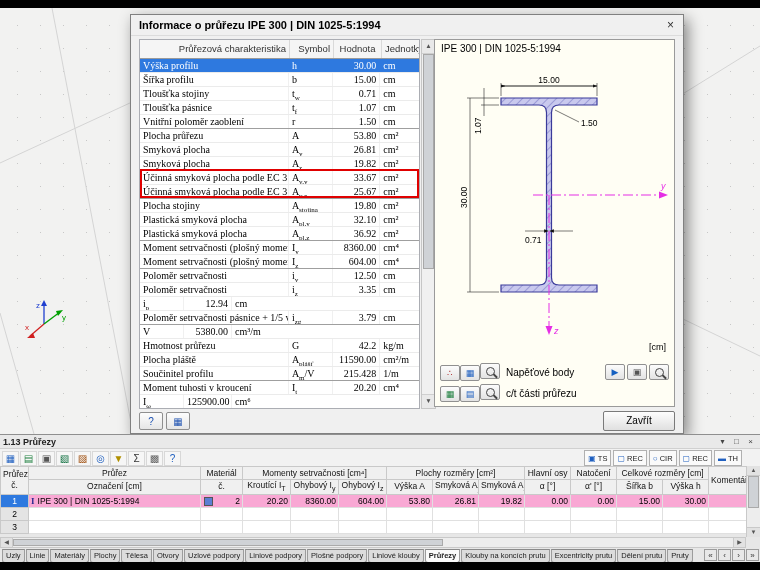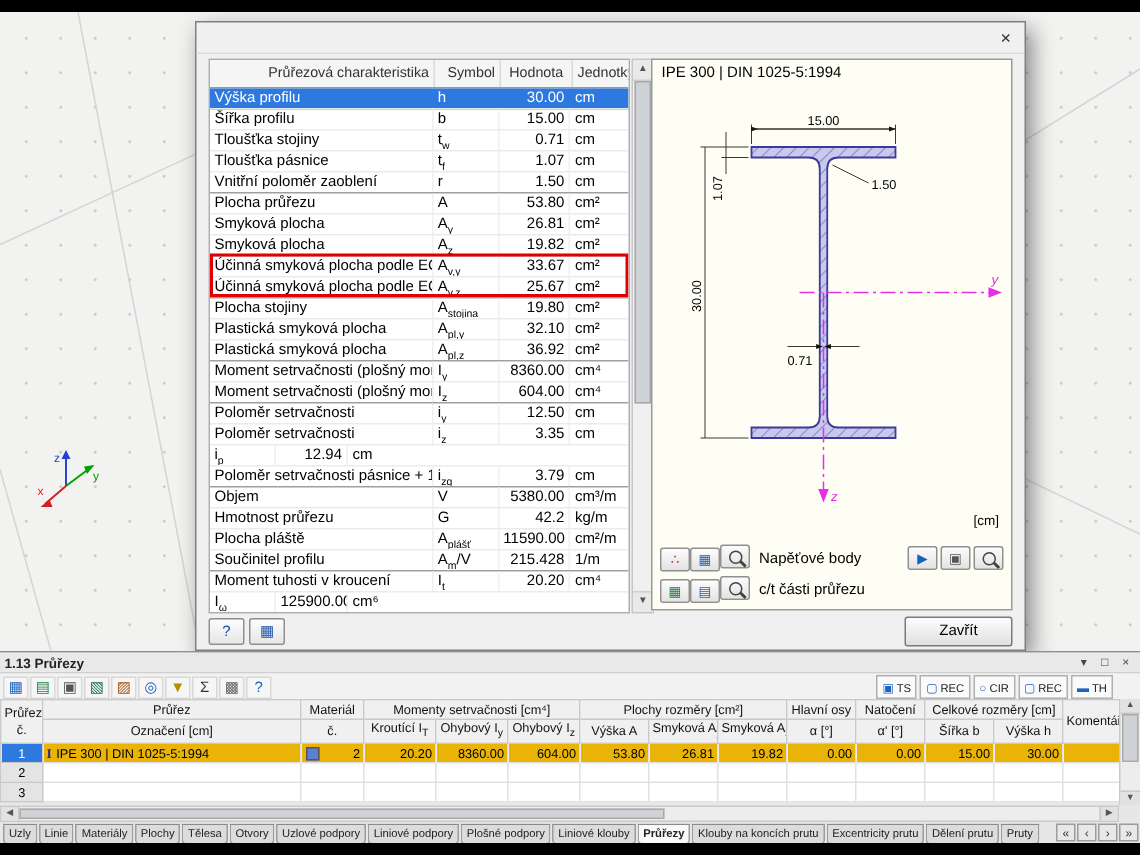--- a/index.html
+++ b/index.html
@@ -13,21 +13,21 @@
   
   .dialog{position:absolute;left:130px;top:6px;width:552px;height:418px;background:#f0f0f0;
     border:1px solid #808080;box-shadow:4px 5px 14px rgba(0,0,0,.45);font-size:10px;color:#000;}
   .dlg-title{height:20px;display:flex;align-items:center;padding:0 4px 0 8px;font-size:11px;font-weight:bold;border-bottom:1px solid #dcdcdc;}
   .dlg-close{margin-left:auto;width:17px;height:15px;text-align:center;line-height:14px;font-size:12px;font-weight:normal;color:#333;cursor:default;}
 
   .char-table{position:absolute;left:8px;top:24px;width:281px;height:370px;background:#fff;border:1px solid #abadb3;overflow:hidden;box-sizing:border-box;}
   .thead{display:flex;height:18px;line-height:17px;background:#f5f5f5;border-bottom:1px solid #9a9a9a;font-size:9.5px;color:#333;}
   .th{box-sizing:border-box;padding:0 3px;border-right:1px solid #d9d9d9;overflow:hidden;white-space:nowrap;text-align:right;}
   .h-name{width:150px}.h-sym{width:44px}.h-val{width:48px;text-align:center}.h-unit{width:37px;border-right:none}
-  .trow{display:flex;height:14px;line-height:13px;box-sizing:border-box;border-bottom:1px solid #ebebeb;}
+  .trow{display:flex;height:14px;line-height:13px;box-sizing:border-box;border-bottom:1px solid #ebebeb;font-family:Liberation Serif, serif;}
   .trow.sep{border-bottom-color:#9f9f9f;}
   .trow.sel{background:#2e79df;color:#fff;}
   .c{box-sizing:border-box;padding:0 3px;overflow:hidden;white-space:nowrap;border-right:1px solid #f0f0f0;}
   .trow.sel .c{border-right-color:transparent;}
   .c-name{width:150px}.c-sym{width:44px}.c-val{width:48px;text-align:right}.c-unit{width:39px;border-right:none}
   .sub{font-size:7px;vertical-align:sub;}
   .redbox{position:absolute;left:0;top:129px;width:279px;height:29px;border:2px solid #e00000;box-sizing:border-box;pointer-events:none;}
 
   .vscroll{position:absolute;left:290px;top:24px;width:15px;height:370px;background:#f0f0f0;border:1px solid #c6c6c6;box-sizing:border-box;}
   .vs-btn{height:13px;line-height:12px;text-align:center;font-size:6.5px;color:#555;background:#e9e9e9;border-bottom:1px solid #cfcfcf;}
@@ -63,21 +63,21 @@
   .tb-sp{flex:1;}
   .tgl{display:inline-flex;align-items:center;height:14px;border:1px solid #b0b0b0;background:#fafafa;margin-left:2px;padding:0 3px;font-size:7.5px;gap:2px;color:#222;}
   .tgl-ic{font-size:8px;color:#2060c0;}
   .p-letters{position:absolute;left:0;top:31px;height:10px;display:flex;background:#d5d5d5;border-bottom:1px solid #bdbdbd;box-sizing:border-box;}
   .p-letter{box-sizing:border-box;border-right:1px solid #c2c2c2;font-size:7.5px;line-height:9px;text-align:center;color:#333;}
   .p-grid{position:absolute;left:0;top:31px;width:746px;border-collapse:collapse;table-layout:fixed;font-size:8.5px;background:#fff;}
   .p-grid th{background:#f0f0f0;border:1px solid #c9c9c9;font-weight:normal;height:12px;padding:0 2px;overflow:hidden;white-space:nowrap;text-align:center;line-height:11px;color:#111;}
   .p-grid td{height:12px;border:1px solid #e0e0e0;padding:0 2px;background:#fff;overflow:hidden;white-space:nowrap;color:#000;}
   td.num{background:#e4e4e4;border-color:#c9c9c9;text-align:center;}
   td.numsel{background:#2e79df;color:#fff;}
-  tr.datarow td.rowsel{background:#eab308;}
+  tr.datarow td.rowsel{background:#f9a8d4;}
   td.v{text-align:right;}
   .sec-ic{font-family:"Liberation Serif","DejaVu Serif",serif;font-weight:bold;color:#2a2a90;margin-right:3px;font-size:9px;}
   .b-cell{position:relative;text-align:right;padding-right:6px;}
   .swatch{position:absolute;left:3px;top:2px;width:7px;height:7px;background:#5b7fd4;border:1px solid #555;}
   .p-hscroll{position:absolute;left:0;top:102px;width:746px;height:11px;background:#ededed;border:1px solid #c9c9c9;box-sizing:border-box;}
   .hs-btn{position:absolute;top:0;width:11px;height:9px;line-height:9px;text-align:center;font-size:6px;color:#555;background:#e2e2e2;}
   .hs-left{left:0;border-right:1px solid #c9c9c9;}
   .hs-right{right:0;border-left:1px solid #c9c9c9;}
   .hs-thumb{position:absolute;left:12px;top:1px;height:7px;width:430px;background:#cfd2d6;border:1px solid #aaa;box-sizing:border-box;}
   .p-vstrip{position:absolute;left:746px;top:31px;width:14px;height:71px;background:#ededed;border-left:1px solid #c9c9c9;box-sizing:border-box;}
@@ -110,20 +110,21 @@
     <polygon points="32,13 39,12 34,18" fill="#00a000"></polygon>
     <line x1="20" y1="26" x2="6" y2="38" stroke="#d02020" stroke-width="1.3"></line>
     <polygon points="9,35 3,40 11,40" fill="#d02020"></polygon>
     <text x="12" y="10" font-size="8" fill="#2040d0">z</text>
     <text x="38" y="22" font-size="8" fill="#00a000">y</text>
     <text x="1" y="32" font-size="8" fill="#d02020">x</text>
   </svg>
 
   <div class="dialog">
     <div class="dlg-title">
+      <span>Informace o průřezu IPE 300 | DIN 1025-5:1994</span>
       <span class="dlg-close">×</span>
     </div>
 
     <div class="char-table">
       <div class="thead">
         <span class="th h-name">Průřezová charakteristika</span>
         <span class="th h-sym">Symbol</span>
         <span class="th h-val">Hodnota</span>
         <span class="th h-unit">Jednotky</span>
       </div>
@@ -235,21 +236,20 @@
             <span class="c c-val">12.94</span>
             <span class="c c-unit">cm</span>
           </div>
           <div class="trow sep">
             <span class="c c-name">Poloměr setrvačnosti pásnice + 1/5 výšky</span>
             <span class="c c-sym"><span>i</span><span class="sub">zg</span></span>
             <span class="c c-val">3.79</span>
             <span class="c c-unit">cm</span>
           </div>
           <div class="trow">
-            <span class="c c-name">Objem</span>
             <span class="c c-sym"><span>V</span></span>
             <span class="c c-val">5380.00</span>
             <span class="c c-unit">cm³/m</span>
           </div>
           <div class="trow">
             <span class="c c-name">Hmotnost průřezu</span>
             <span class="c c-sym"><span>G</span></span>
             <span class="c c-val">42.2</span>
             <span class="c c-unit">kg/m</span>
           </div>

